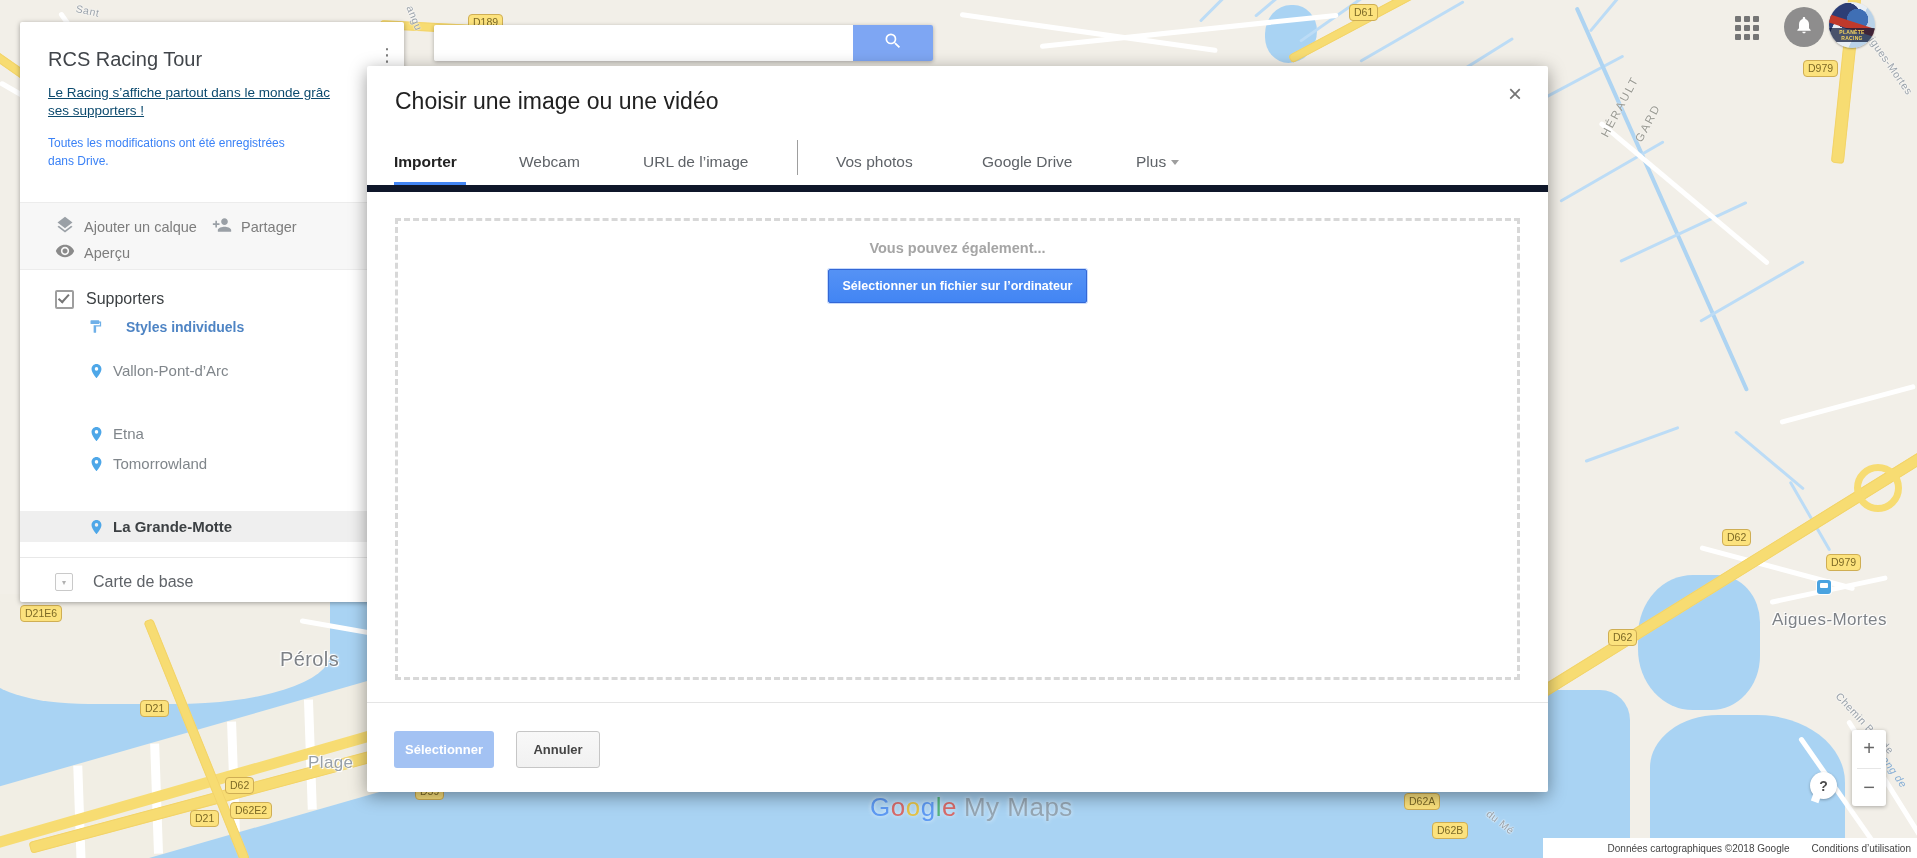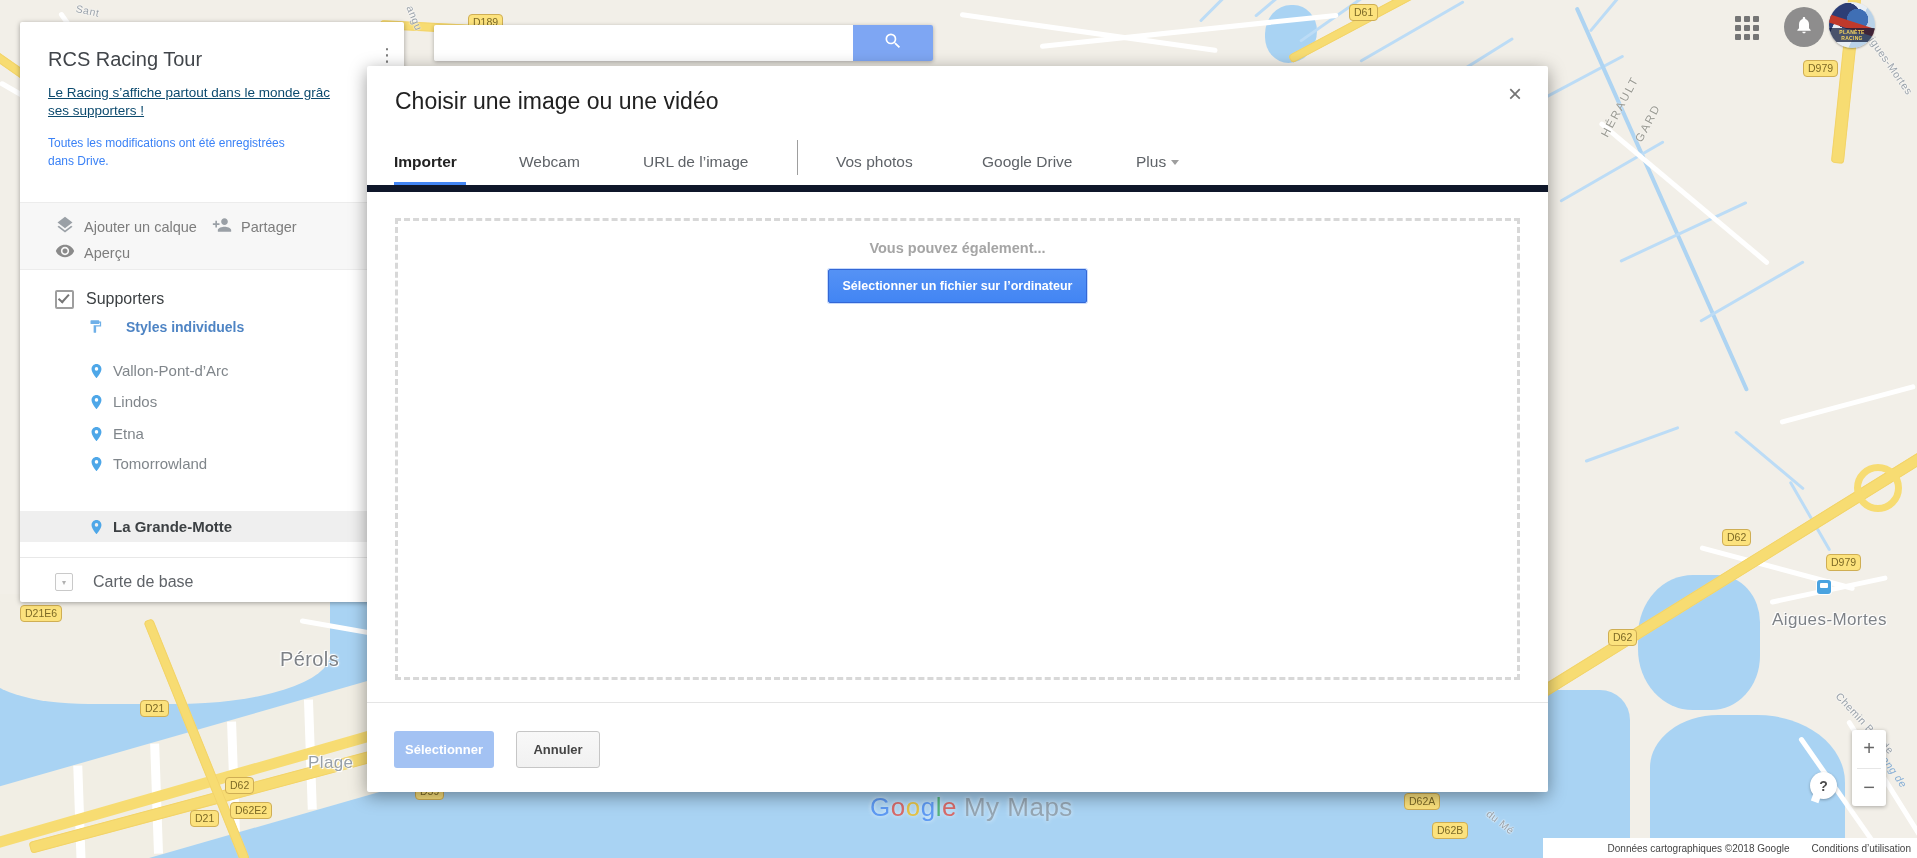--- a/index.html
+++ b/index.html
@@ -271,26 +271,20 @@
             <path fill="#6fb0e8" d="M18 4V3c0-.55-.45-1-1-1H5c-.55 0-1 .45-1 1v4c0 .55.45 1 1 1h12c.55 0 1-.45 1-1V6h1v4H9v11c0 .55.45 1 1 1h2c.55 0 1-.45 1-1v-9h8V4h-3z"></path>
           </svg></span>
       <span>Styles individuels</span>
     </div>
     <div class="marker-row" style="top:333px;">
       <svg width="17" height="22" viewBox="0 0 24 24">
           <path fill="#4ea7e8" fill-rule="evenodd" d="M12 2C8.1 2 5 5.1 5 9c0 5.2 7 13 7 13s7-7.8 7-13c0-3.9-3.1-7-7-7zm0 9.5a2.5 2.5 0 1 1 0-5 2.5 2.5 0 0 1 0 5z"></path>
         </svg>
       <span class="mlabel">Vallon-Pont-d’Arc</span>
     </div>
-    <div class="marker-row" style="top:364px;">
-      <svg width="17" height="22" viewBox="0 0 24 24">
-          <path fill="#4ea7e8" fill-rule="evenodd" d="M12 2C8.1 2 5 5.1 5 9c0 5.2 7 13 7 13s7-7.8 7-13c0-3.9-3.1-7-7-7zm0 9.5a2.5 2.5 0 1 1 0-5 2.5 2.5 0 0 1 0 5z"></path>
-        </svg>
-      <span class="mlabel">Lindos</span>
-    </div>
     <div class="marker-row" style="top:396px;">
       <svg width="17" height="22" viewBox="0 0 24 24">
           <path fill="#4ea7e8" fill-rule="evenodd" d="M12 2C8.1 2 5 5.1 5 9c0 5.2 7 13 7 13s7-7.8 7-13c0-3.9-3.1-7-7-7zm0 9.5a2.5 2.5 0 1 1 0-5 2.5 2.5 0 0 1 0 5z"></path>
         </svg>
       <span class="mlabel">Etna</span>
     </div>
     <div class="marker-row" style="top:426px;">
       <svg width="17" height="22" viewBox="0 0 24 24">
           <path fill="#4ea7e8" fill-rule="evenodd" d="M12 2C8.1 2 5 5.1 5 9c0 5.2 7 13 7 13s7-7.8 7-13c0-3.9-3.1-7-7-7zm0 9.5a2.5 2.5 0 1 1 0-5 2.5 2.5 0 0 1 0 5z"></path>
         </svg>

